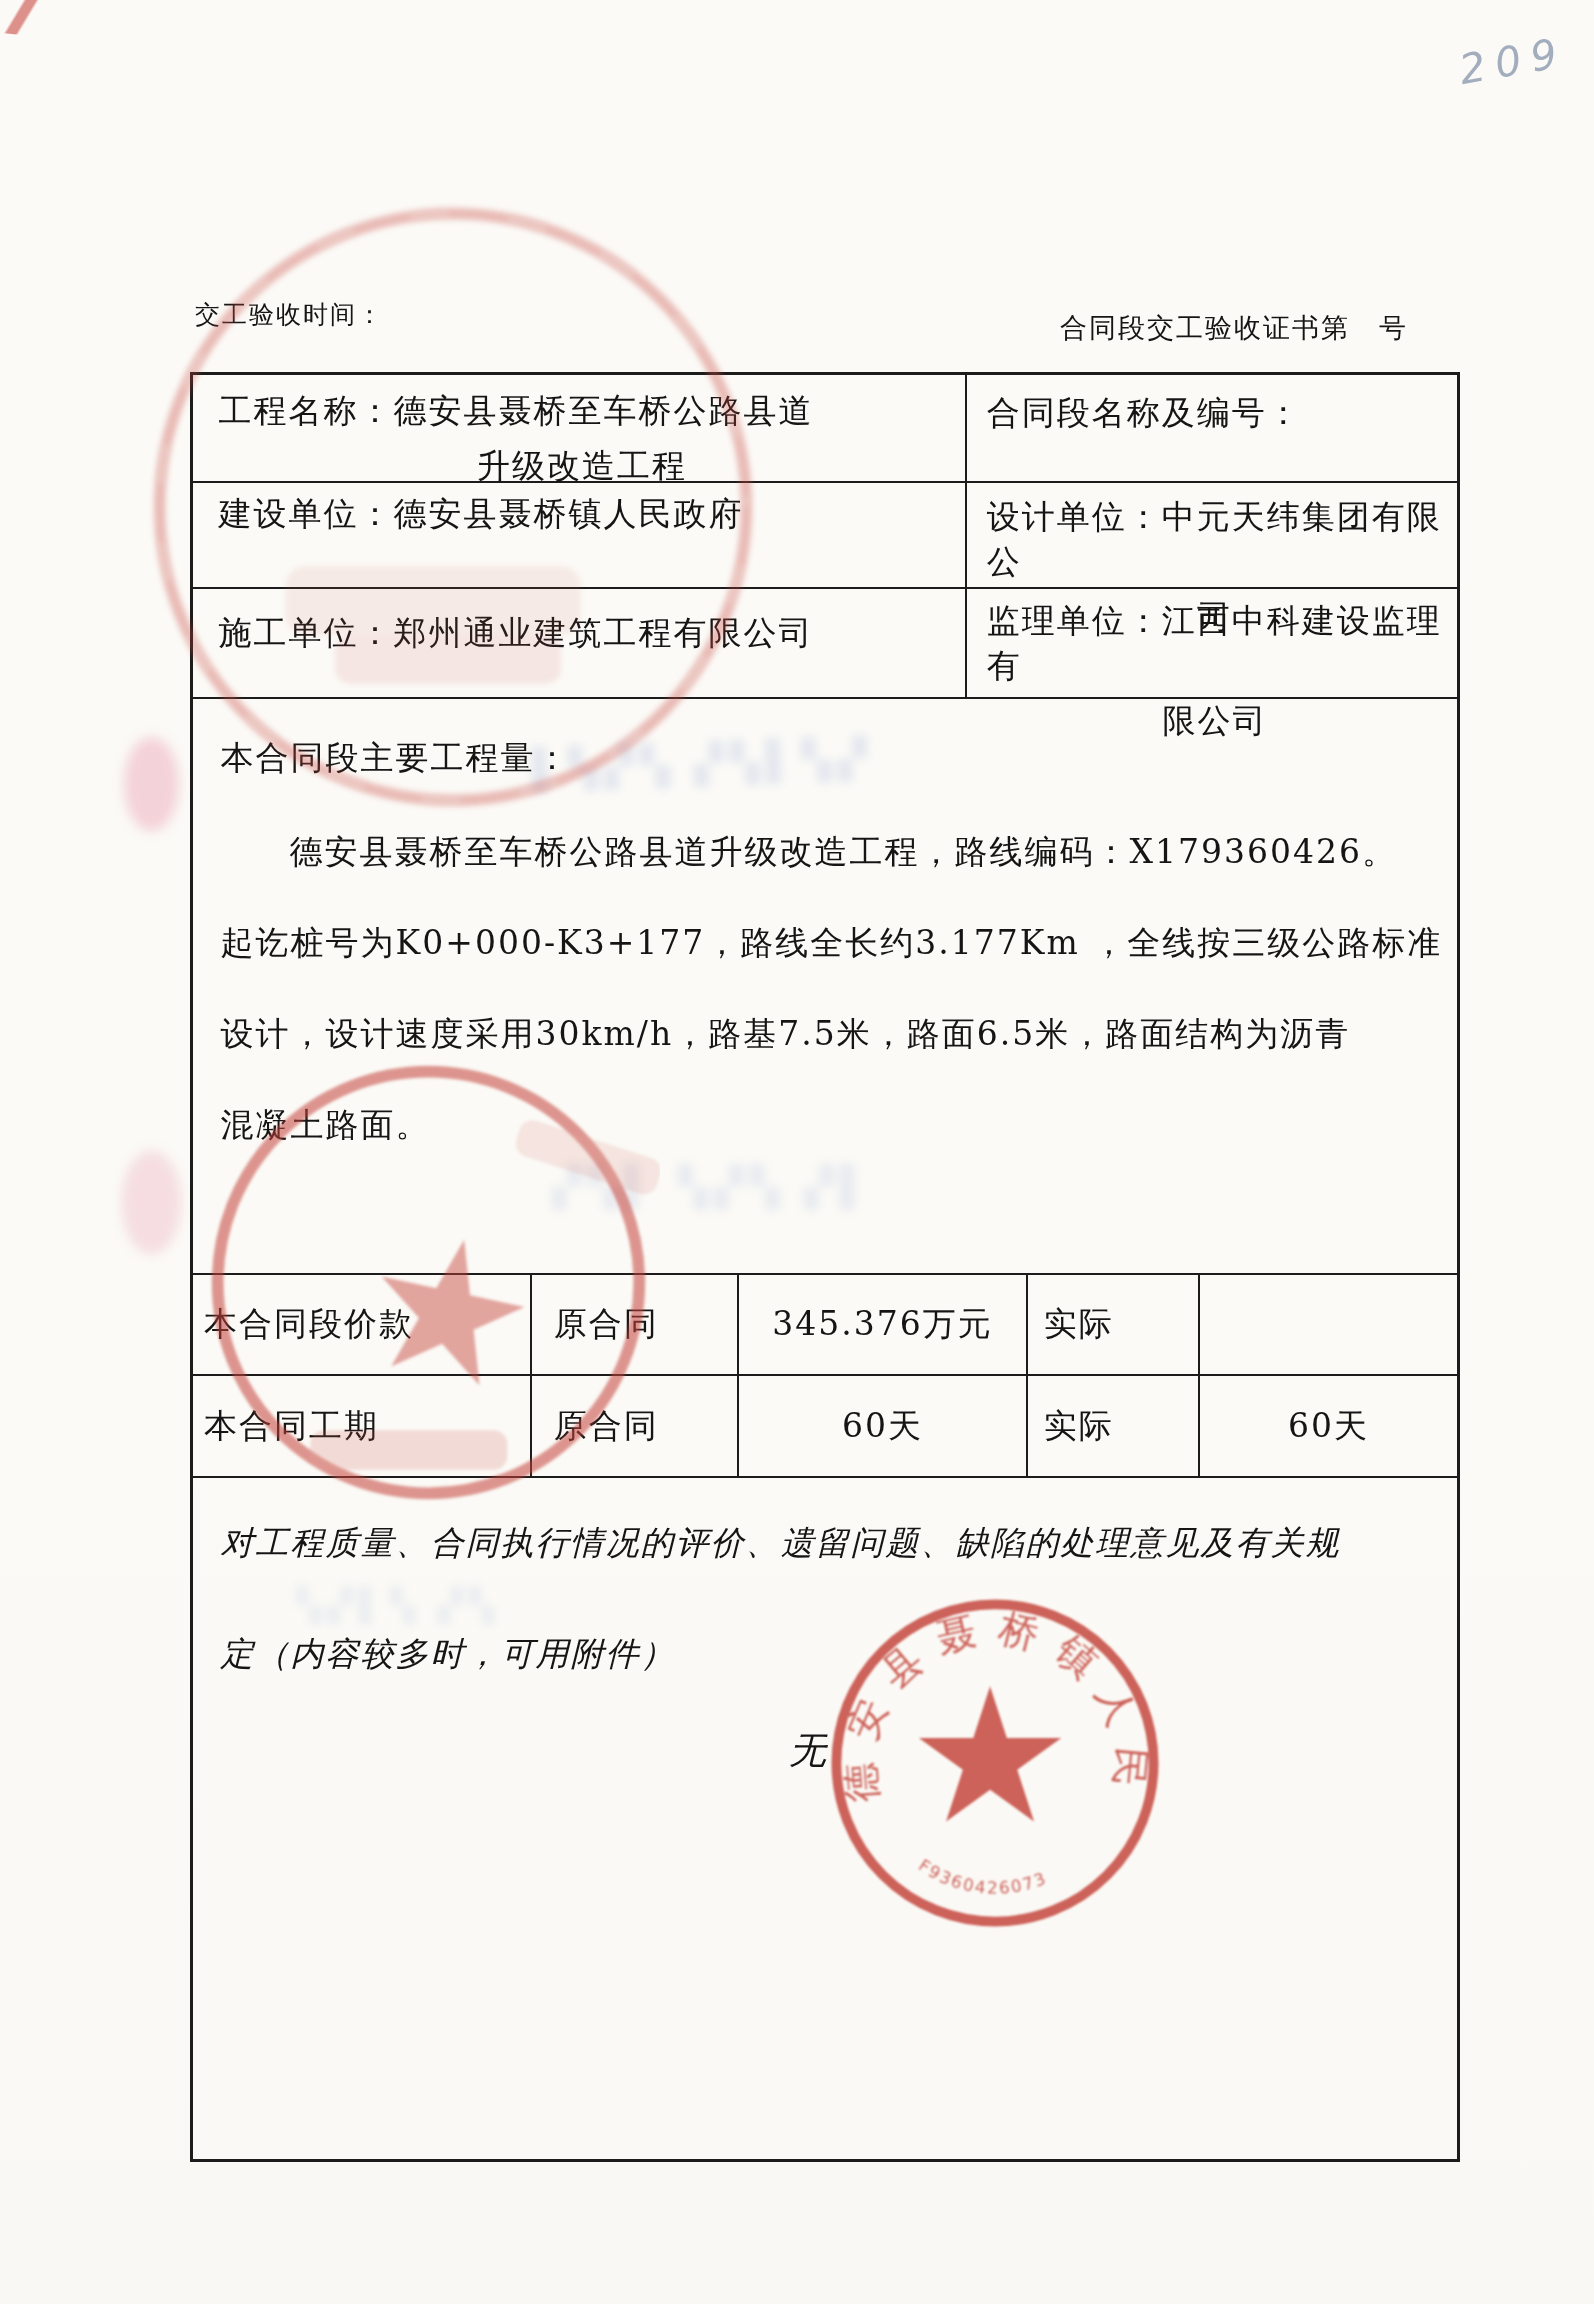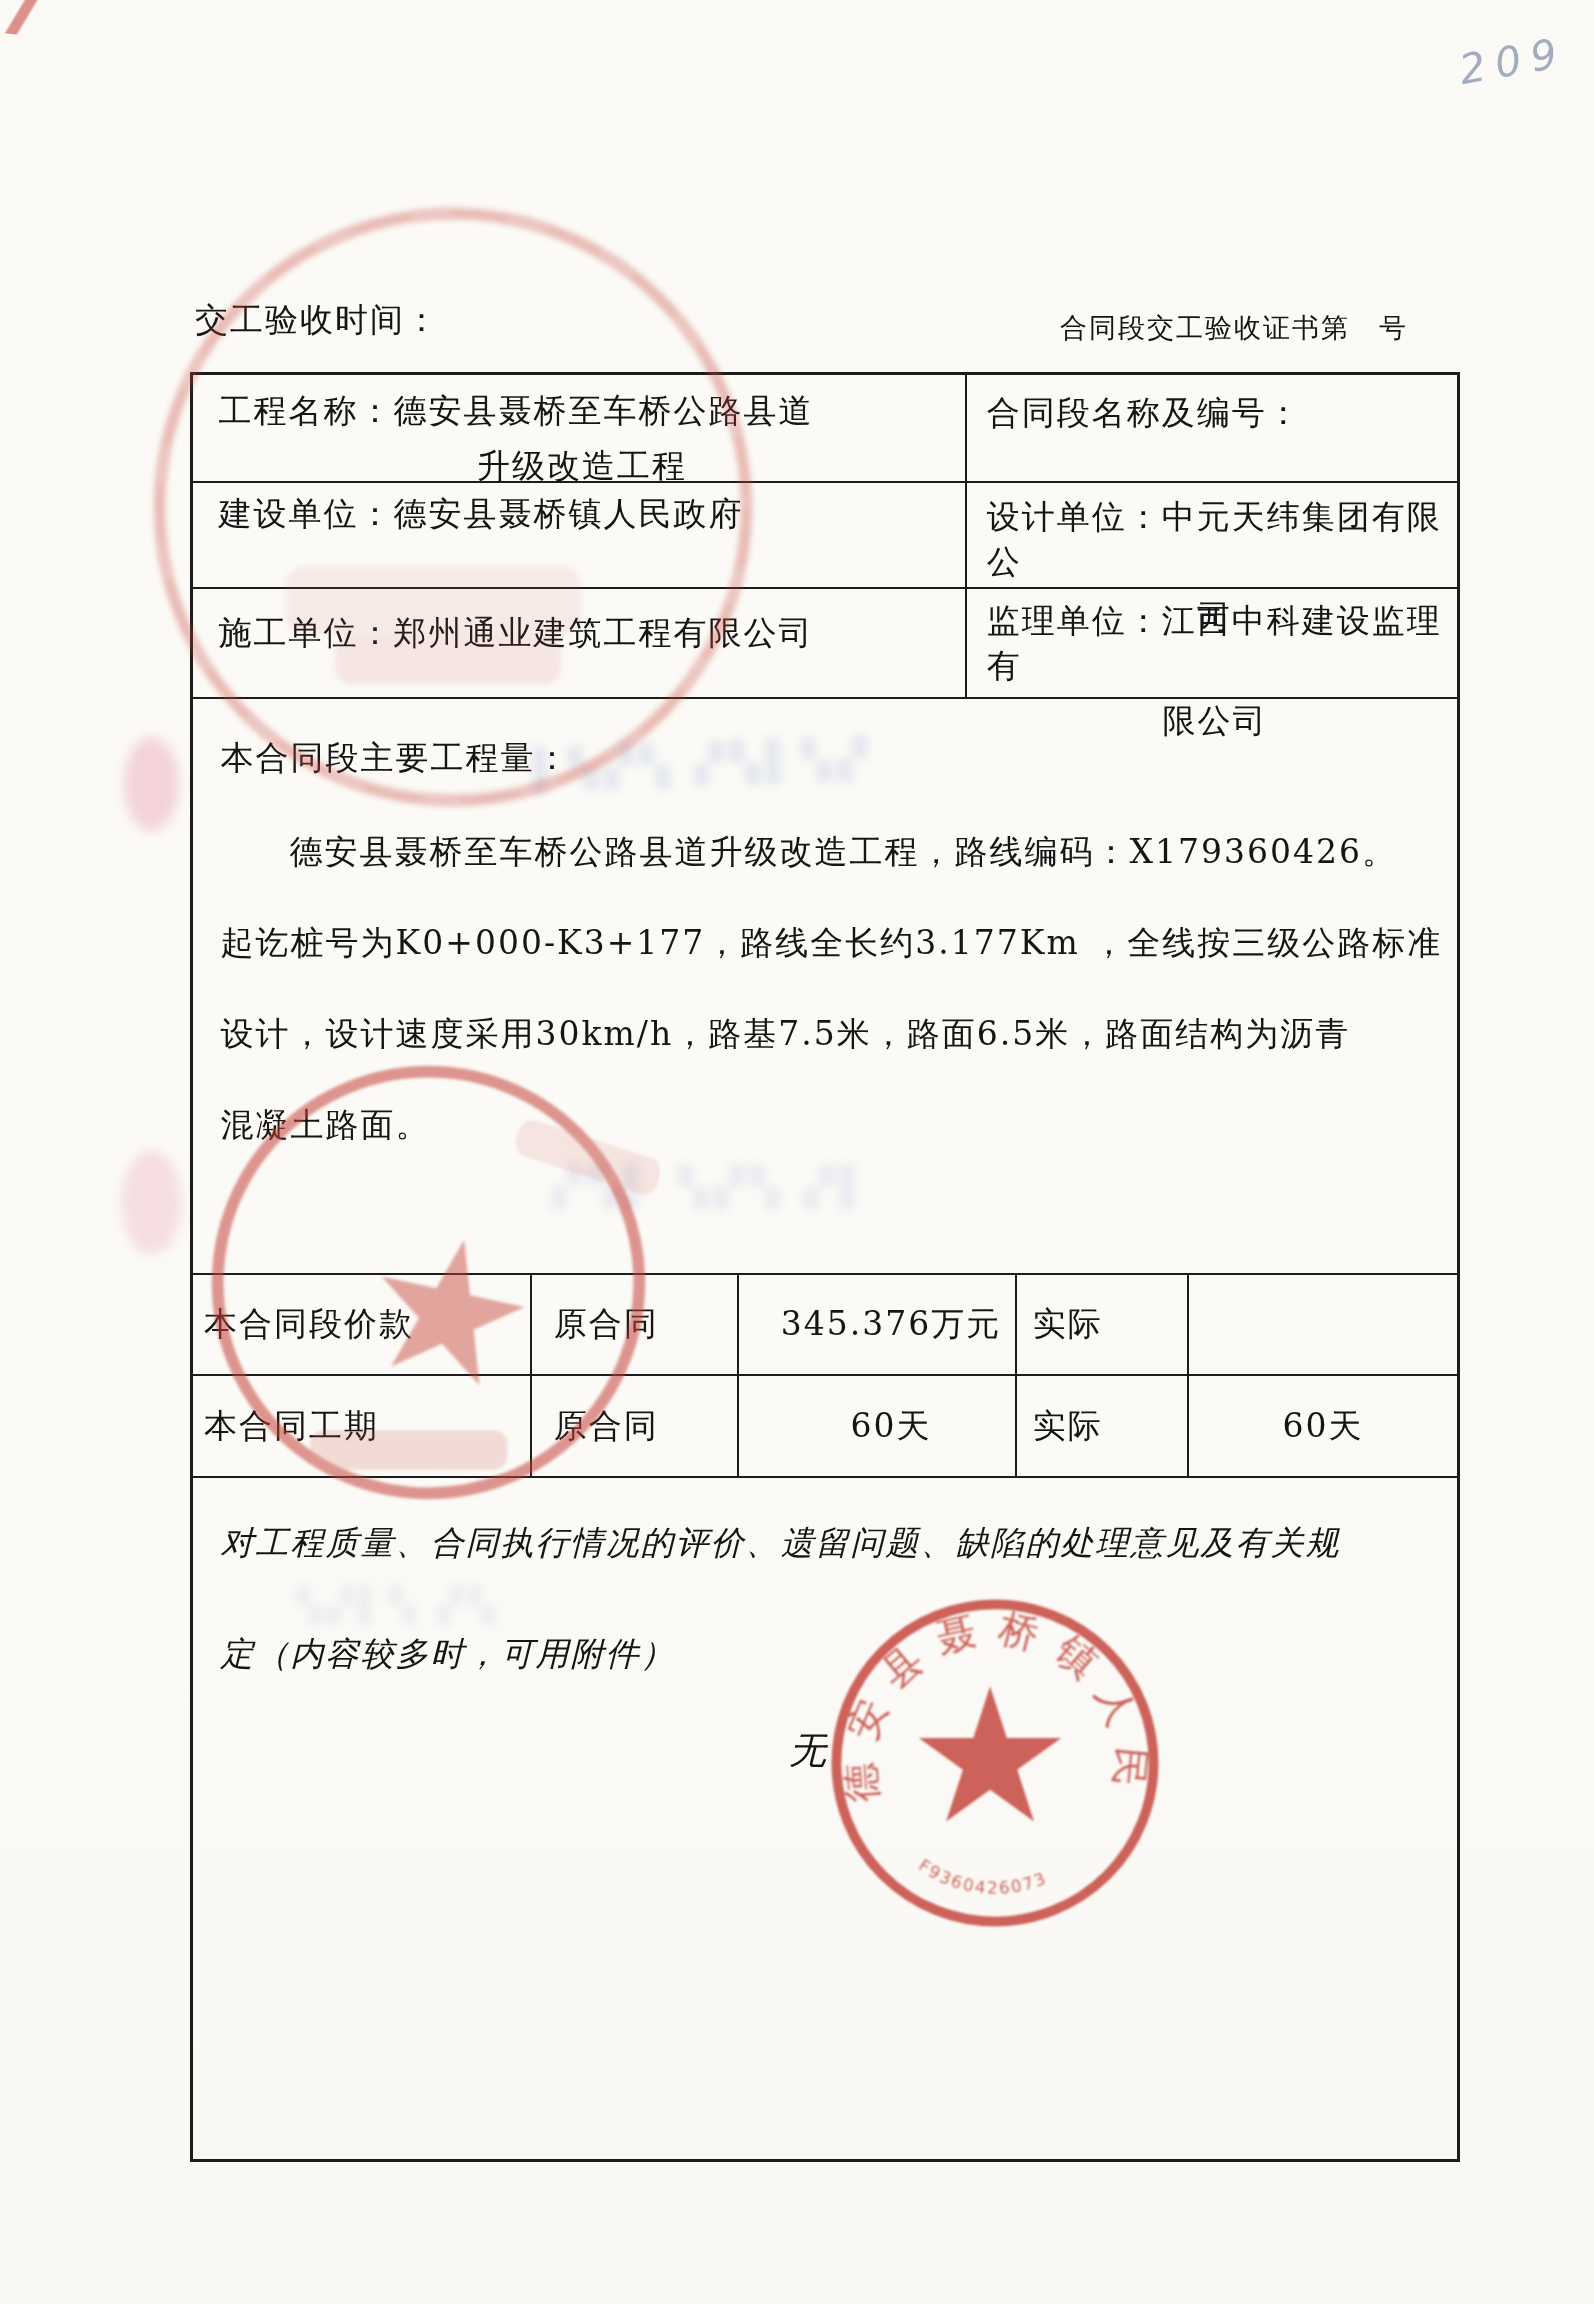--- a/index.html
+++ b/index.html
@@ -20,21 +20,21 @@
     transform:rotate(-10deg);letter-spacing:9.9px;opacity:.8;
   }
   .doc-title{
     position:absolute;top:205px;left:0;right:128px;
     text-align:center;
     font-family:"DejaVu Sans","Liberation Sans",sans-serif;
     font-weight:bold;font-size:43px;letter-spacing:4.9px;color:#101010;
   }
   .subline-left{
     position:absolute;top:298px;left:195px;
-    font-size:33px;letter-spacing:2px;
+    font-size:25px;letter-spacing:2px;
   }
   .subline-right{
     position:absolute;top:298px;right:187px;
     font-size:27px;letter-spacing:2px;margin-top:12px;
   }
   
   .form-table{
     position:absolute;left:190px;top:372px;width:1270px;height:1790px;
     border:3px solid #1c1c1c;box-sizing:border-box;
     display:flex;flex-direction:column;
@@ -49,21 +49,21 @@
   .r1{height:108px}.r2{height:106px}.r3{height:110px}
   .r4{height:576px}.r5{height:101px}.r6{height:102px}
   .cell-full{flex:1;padding:37px 35px 0 27.6px;}
   .qty-head{margin-bottom:0;}
   .qty-para{margin-top:0;}
   .qty-line{height:91px;display:flex;align-items:center;white-space:nowrap;}
   .qty-line:first-child{padding-left:69px;}
   
   .c-label{width:339px;border-right:2px solid #1c1c1c;display:flex;align-items:center;padding-left:11px;box-sizing:border-box;}
   .c-orig{width:207px;border-right:2px solid #1c1c1c;display:flex;align-items:center;padding-left:21.7px;box-sizing:border-box;}
-  .c-origval{width:250px;border-right:2px solid #1c1c1c;display:flex;align-items:center;justify-content:center;box-sizing:border-box;margin-left:28px;}
+  .c-origval{width:289px;border-right:2px solid #1c1c1c;display:flex;align-items:center;justify-content:center;box-sizing:border-box;}
   .c-act{width:172px;border-right:2px solid #1c1c1c;display:flex;align-items:center;padding-left:15.8px;box-sizing:border-box;}
   .c-actval{flex:1;display:flex;align-items:center;justify-content:center;box-sizing:border-box;}
   
   .eval-cell{flex:1;padding:9.9px 29.6px 0 27.6px;position:relative;font-style:italic;}
   .eval-line{height:111px;display:flex;align-items:center;white-space:nowrap;}
   .eval-answer{position:absolute;left:596px;top:248px;font-size:37px;}
   
   .stamp{position:absolute;pointer-events:none;}
   .corner-mark{
     position:absolute;left:-5.9px;top:-7.9px;width:55px;height:43px;

